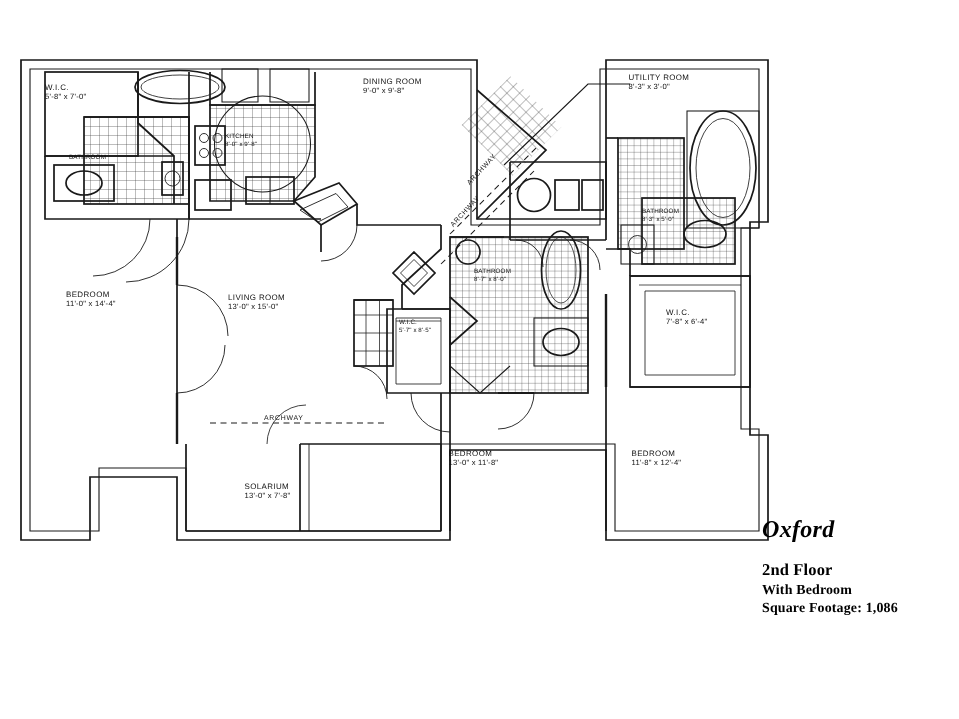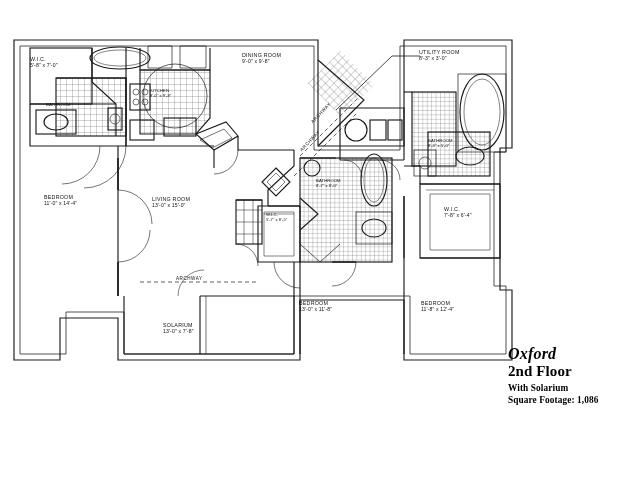--- a/index.html
+++ b/index.html
@@ -19,22 +19,22 @@
   .lbl.mini .nm{font-size:4.2px;letter-spacing:.1px;}
   .lbl.mini .dim{font-size:4.1px;letter-spacing:.05px;}
 
   .archlbl{position:absolute;font-size:4.6px;letter-spacing:.5px;color:#111;
            white-space:nowrap;font-family:"Liberation Sans",sans-serif;}
 
   
   #legend{position:absolute;left:508px;top:345px;width:128px;color:#000;}
   #legend .title{font-family:"Liberation Serif",serif;font-style:italic;
                  font-size:16px;font-weight:700;letter-spacing:.2px;}
-  #legend .sub{font-family:"Liberation Serif",serif;font-size:15px;
-               font-weight:700;margin-top:0;letter-spacing:.1px;}
+  #legend .sub{font-family:"Liberation Serif",serif;font-size:11px;
+               font-weight:700;margin-top:11px;letter-spacing:.1px;}
   #legend .row{font-family:"Liberation Serif",serif;font-size:9.3px;
                font-weight:700;margin-top:2.5px;letter-spacing:.1px;}
 </style>
 </head>
 <body>
 
 <div id="stage">
 
   <svg class="plan" viewBox="0 0 639 479">
     <defs>
@@ -276,17 +276,17 @@
 
   <div class="archlbl" style="left:312px;top:120px;transform:rotate(-47deg);transform-origin:left center;">ARCHWAY</div>
 
   <div class="archlbl" style="left:301px;top:148px;transform:rotate(-47deg);transform-origin:left center;">ARCHWAY</div>
 
   <div class="archlbl" style="left:176px;top:276px;">ARCHWAY</div>
 
   <div id="legend">
     <div class="title">Oxford</div>
     <div class="sub">2nd Floor</div>
-    <div class="row">With Solarium</div>
+    <div class="row">With Bedroom</div>
     <div class="row">Square Footage:  1,086</div>
   </div>
 
 </div>
 
 </body></html>

